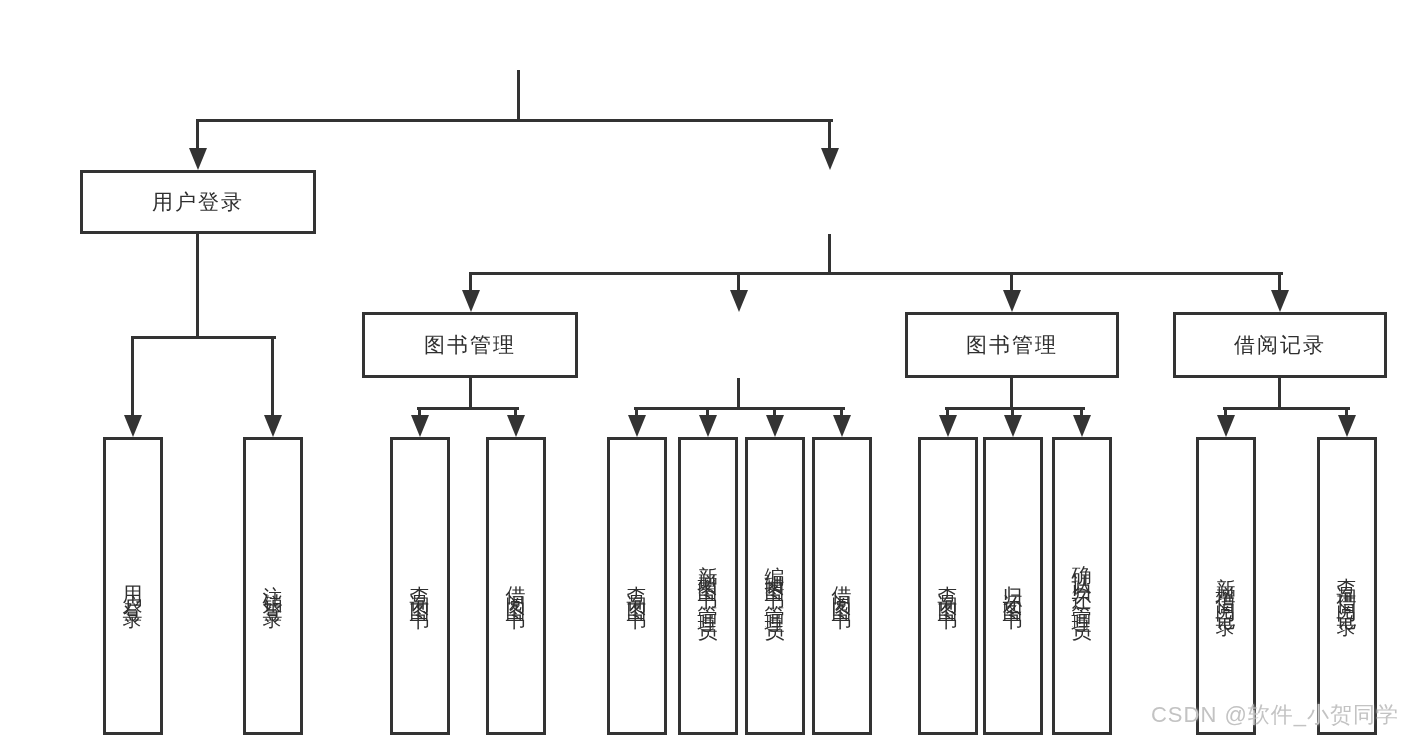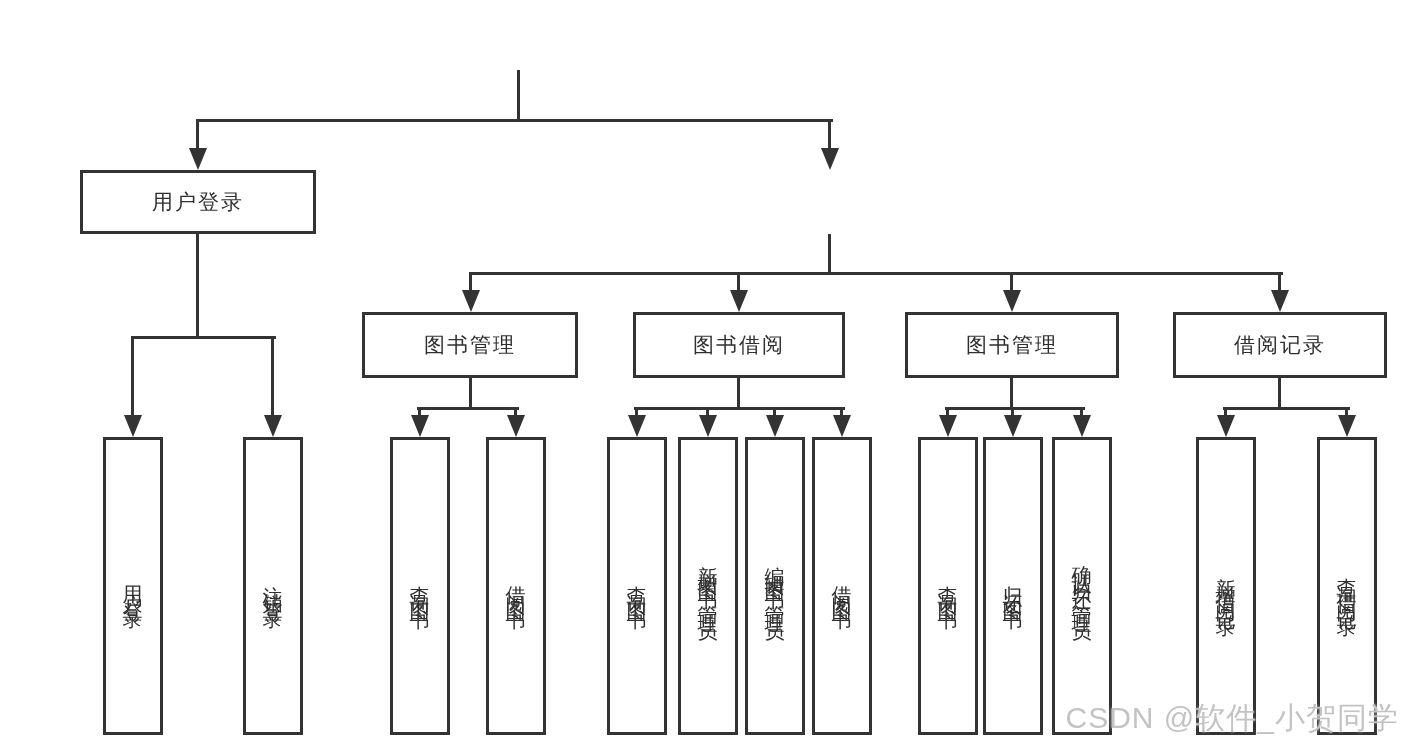--- a/index.html
+++ b/index.html
@@ -82,44 +82,41 @@
     width:0;
     height:0;
     border-left:9px solid transparent;
     border-right:9px solid transparent;
     border-top:22px solid var(--line);
     display:block;
   }
   .watermark{
     position:absolute;
     right:6px;
-    bottom:8px;
-    font-size:30px;
+    bottom:17px;
+    font-size:22px;
     color:var(--watermark);
     text-shadow:0 0 3px rgba(255,255,255,.9);
     z-index:3;
     letter-spacing:1px;
   }
 </style>
 </head>
 <body>
 
 <div class="canvas">
 
 
   <div class="hbox" style="left:80px;top:170px;width:236px;height:64px">
     <span>用户登录</span>
   </div>
 
   <div class="hbox" style="left:362px;top:312px;width:216px;height:66px">
     <span>图书管理</span>
   </div>
-  <div class="hbox" style="left:633px;top:312px;width:212px;height:66px">
-    <span>图书借阅</span>
-  </div>
   <div class="hbox" style="left:905px;top:312px;width:214px;height:66px">
     <span>图书管理</span>
   </div>
   <div class="hbox" style="left:1173px;top:312px;width:214px;height:66px">
     <span>借阅记录</span>
   </div>
 
   <div class="vbox" style="left:103px">
     <span class="vtext">用户登录</span>
   </div>

